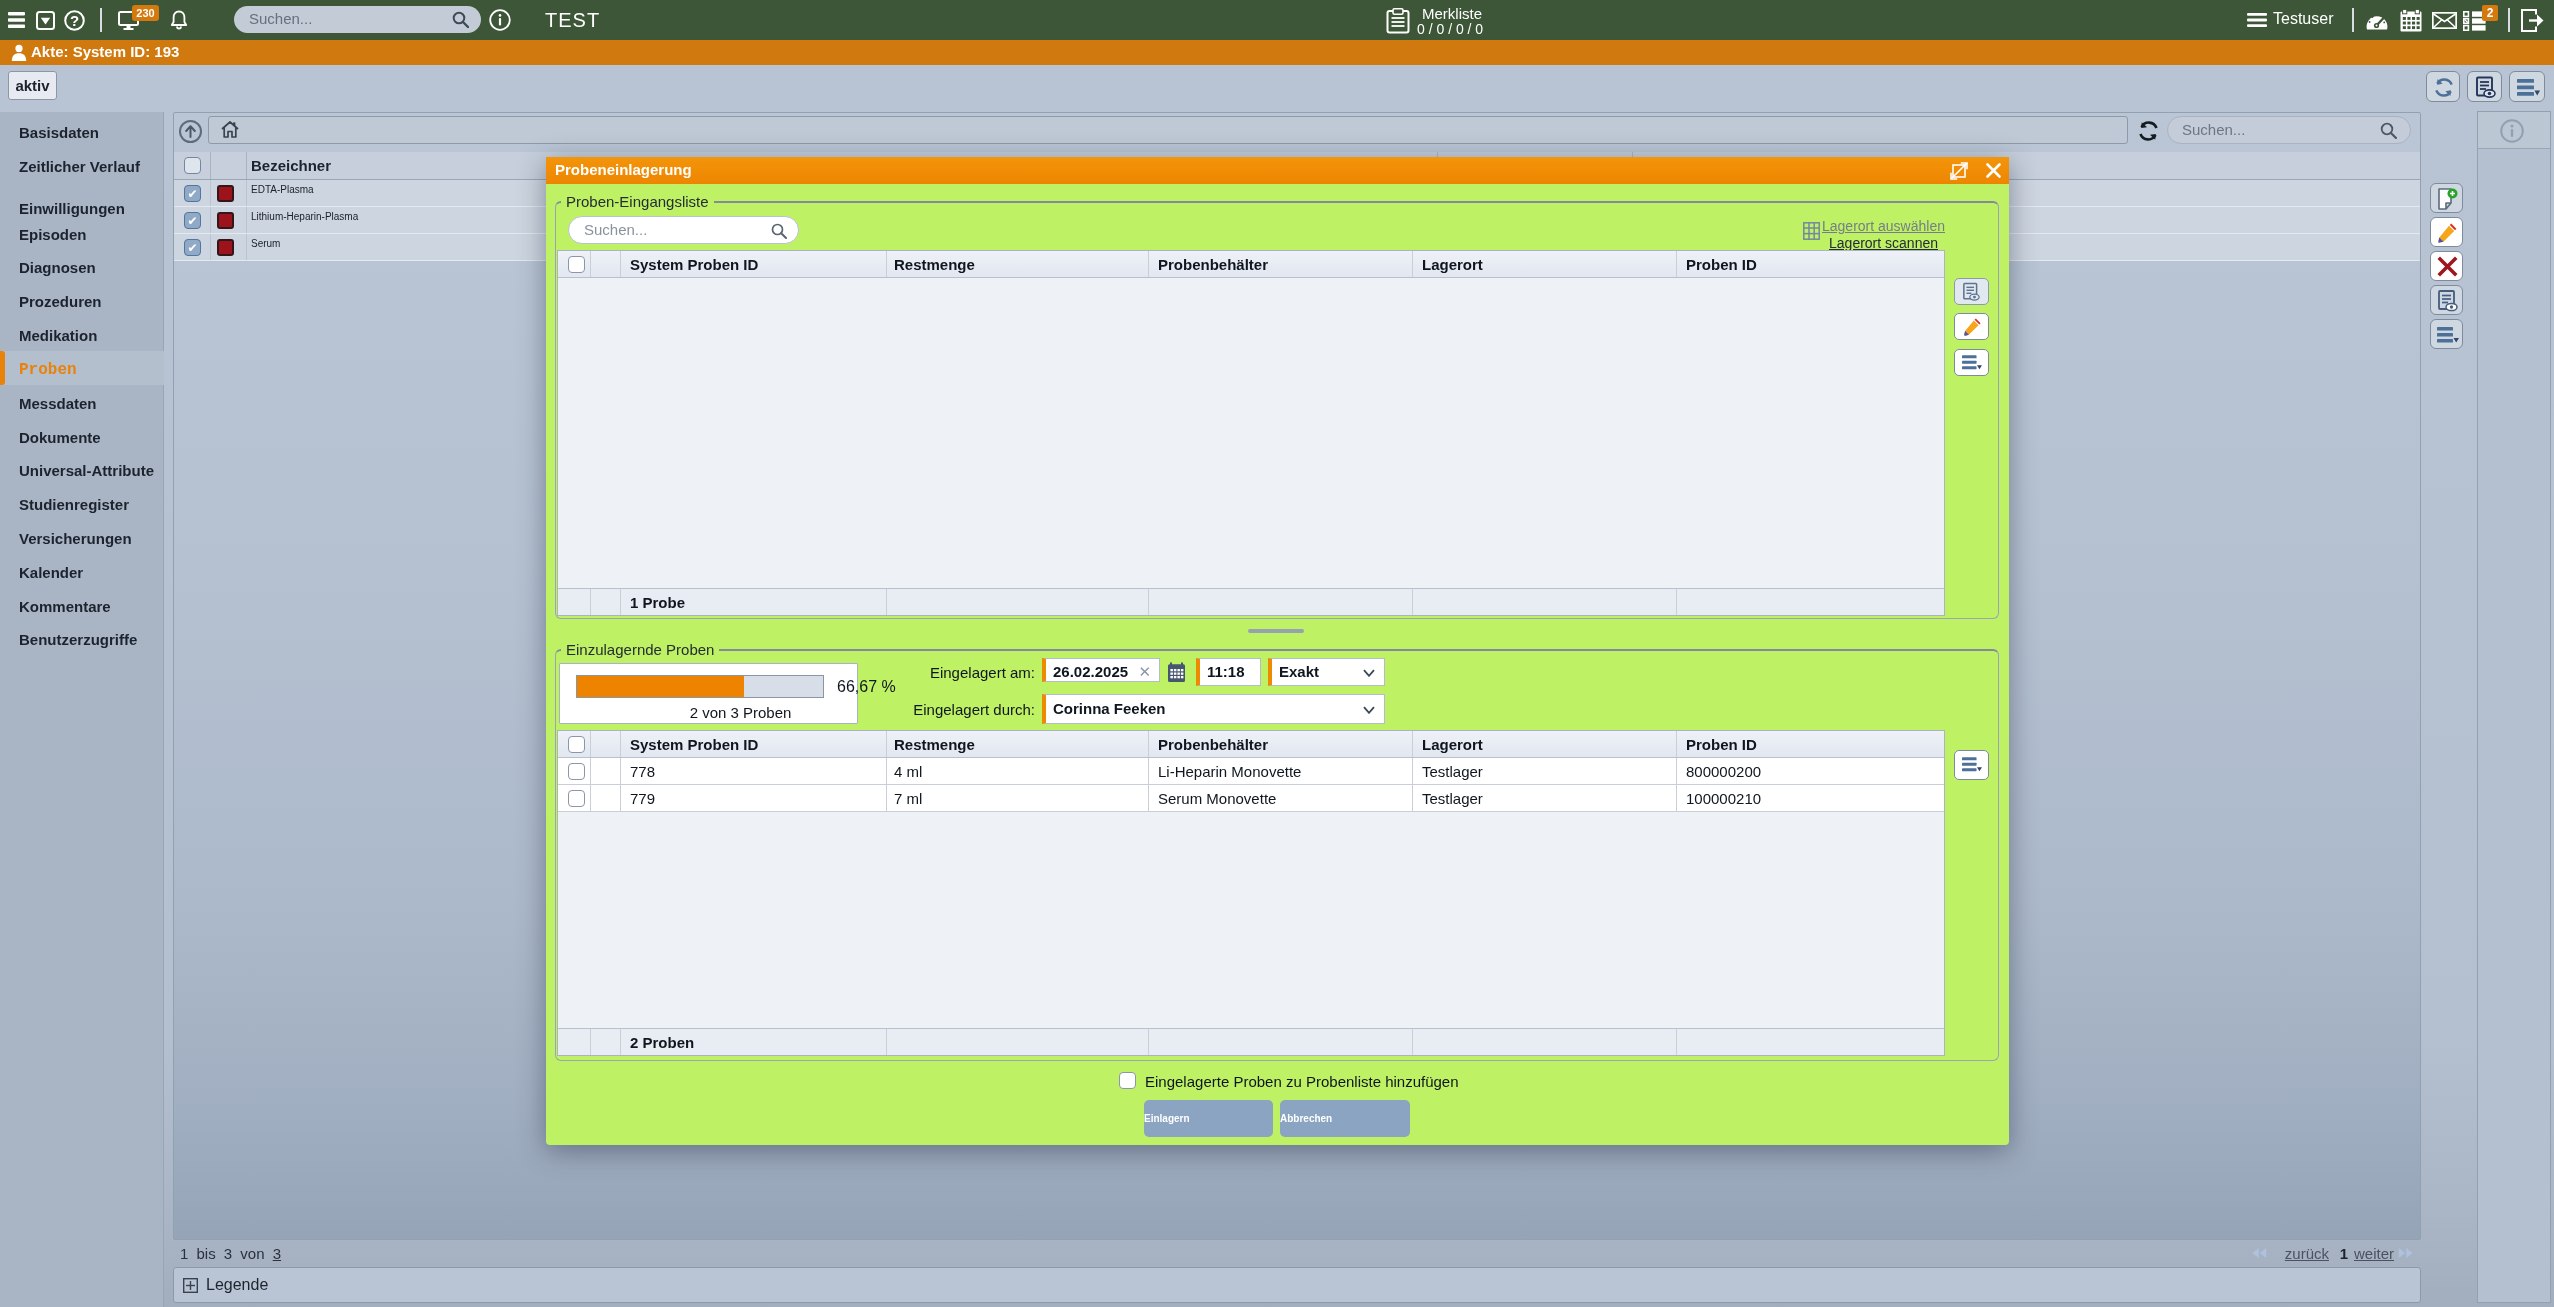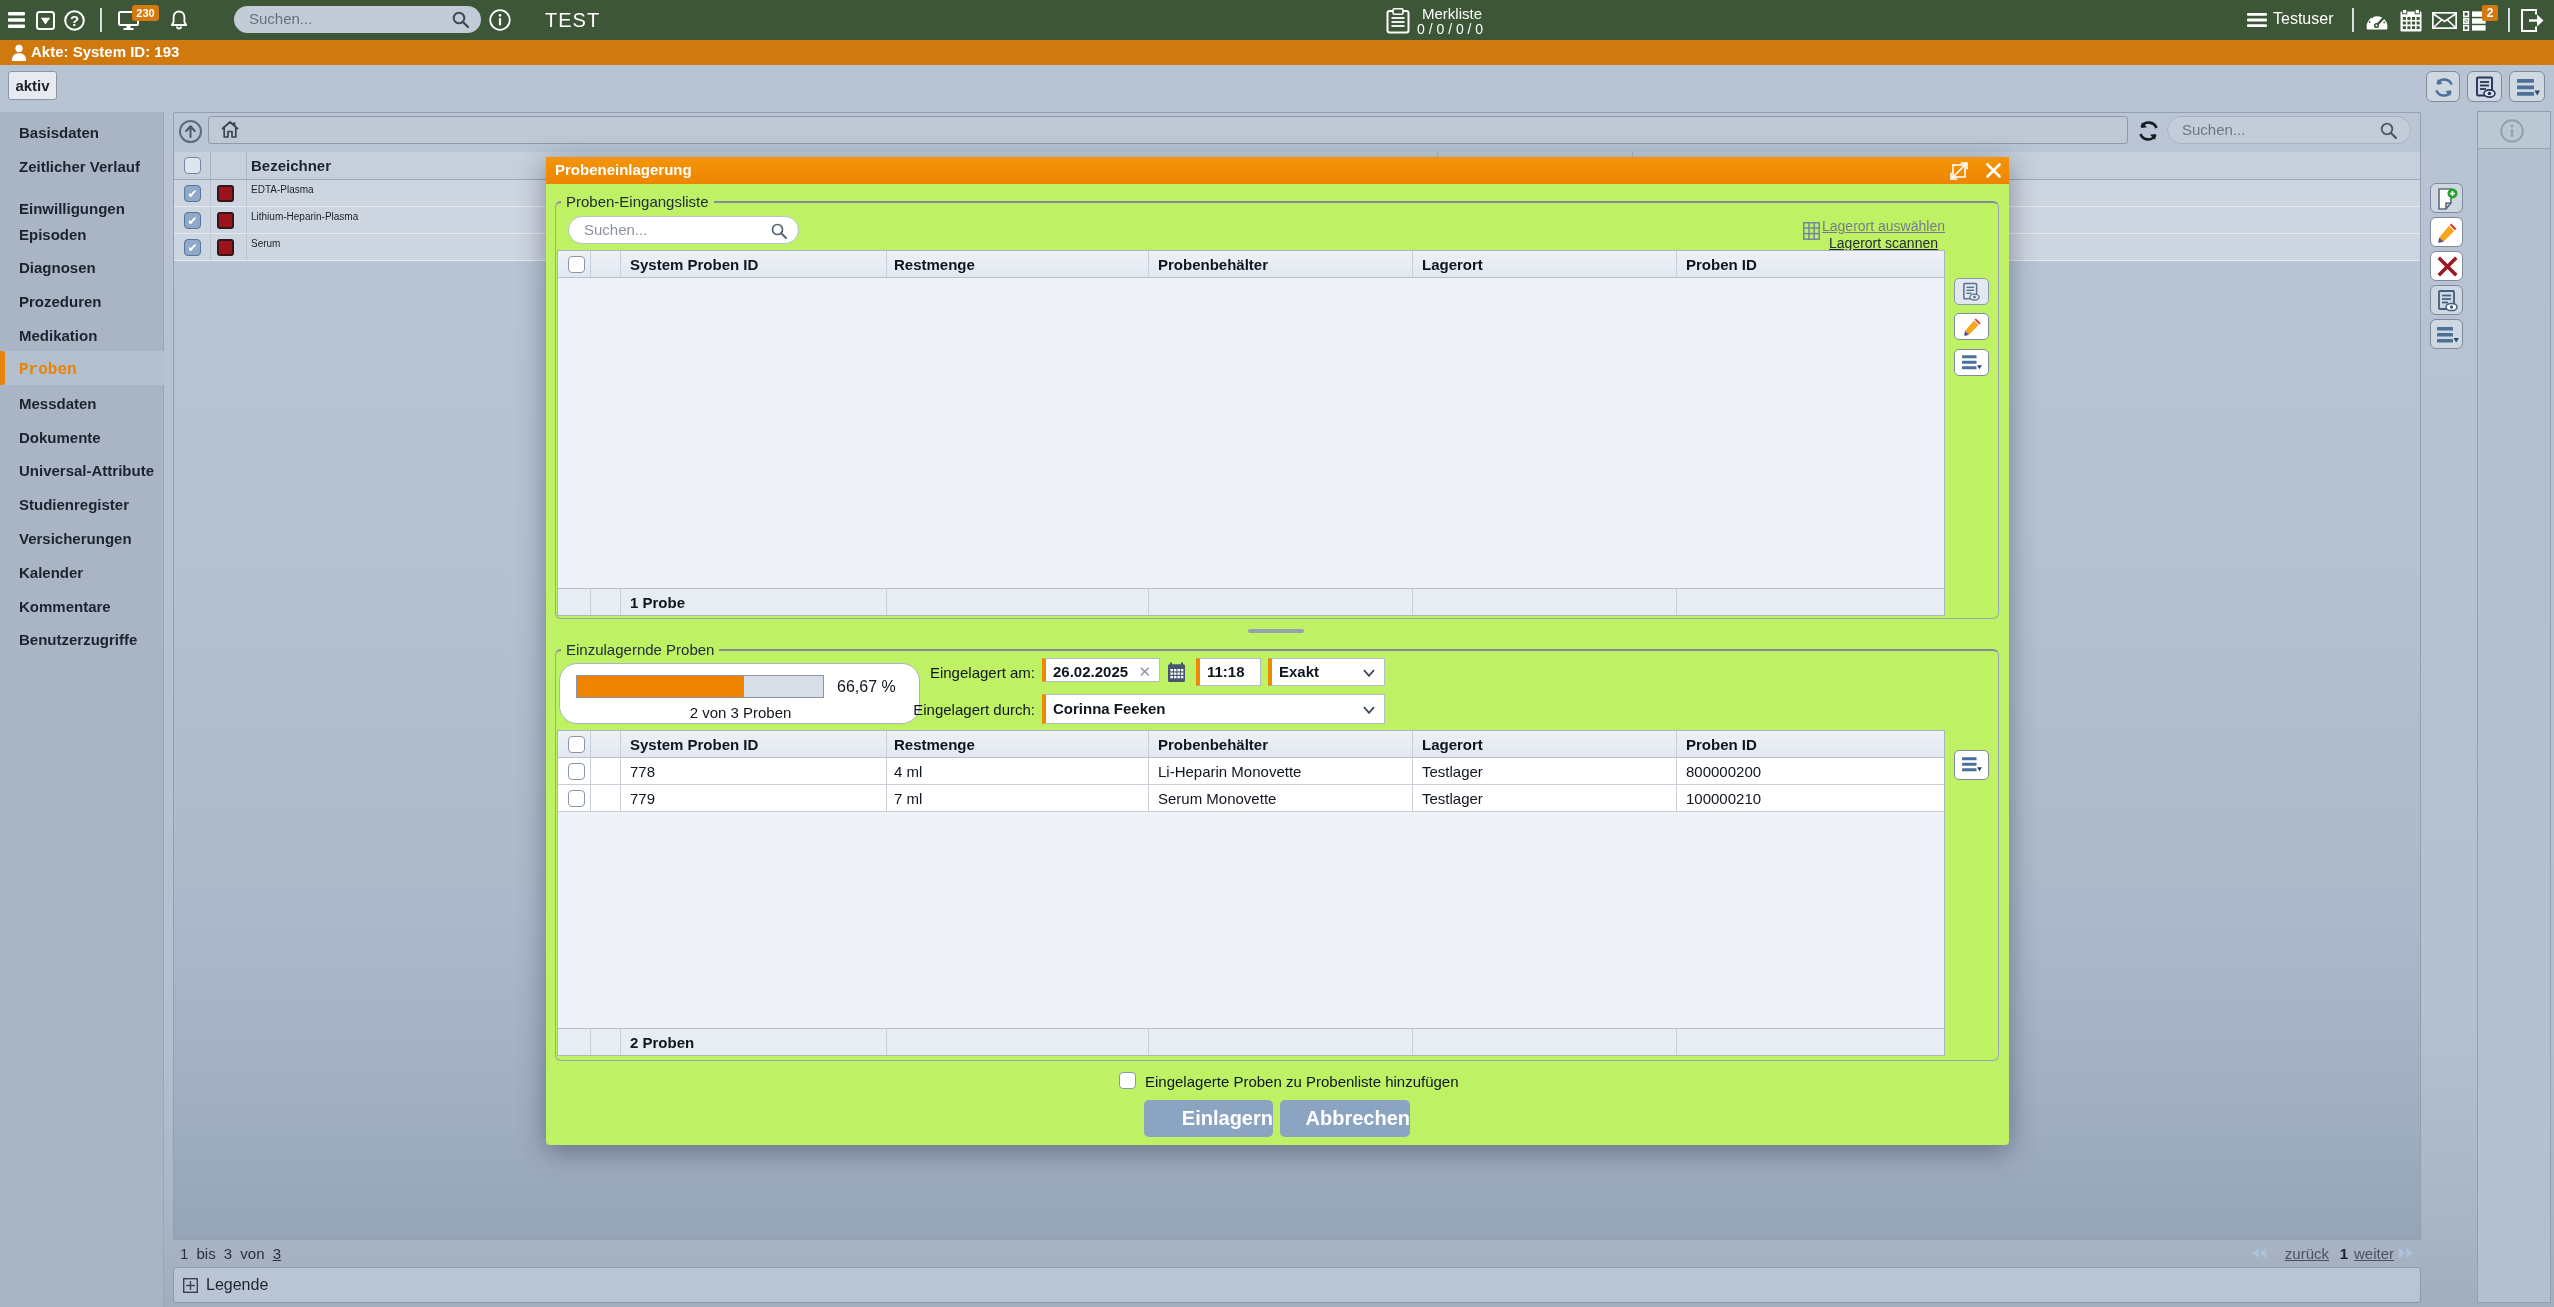--- a/index.html
+++ b/index.html
@@ -76,21 +76,21 @@
   .dvline { position:absolute; top:0; bottom:0; width:1px; background:#c8cfd9; }
   .dcell { position:absolute; top:5px; font-size:15px; color:#10161f; white-space:nowrap; }
   .hcell { position:absolute; top:5px; font-size:15px; font-weight:700; color:#10161f; white-space:nowrap; }
 
   .searchpill { position:absolute; background:#fff; border:1px solid #b9c2cf; border-radius:14px; color:#8b929e; font-size:15px; }
 
   .lnk { position:absolute; font-size:14px; text-decoration:underline; white-space:nowrap; }
 
   .inbox { position:absolute; background:#fff; border:1px solid #b3bcc9; border-left:4px solid #ee8a00; font-size:15px; color:#10161f; }
 
-  .blubtn { position:absolute; height:37px; background:#8ba4c2; border-radius:5px; color:#fff; font-size:20px; font-weight:700; text-align:right; line-height:37px; }
+  .blubtn { position:absolute; height:37px; background:#8ba4c2; border-radius:5px; color:#fff; font-size:10px; font-weight:700; text-align:left; line-height:37px; }
 </style>
 </head>
 <body>
 <div class="abs" id="page"></div>
 <div class="abs" id="topbar">
 
   <svg class="abs" style="left:8px;top:12px" width="17" height="16" viewBox="0 0 17 16">
       <g fill="#fff">
         <rect y="0" width="17" height="3.4" rx="0.8"></rect>
         <rect y="6.3" width="17" height="3.4" rx="0.8"></rect>
@@ -513,21 +513,21 @@
         <path d="M16.5 11 L22 11 L19.2 15.5 Z" fill="#31476b"></path>
       </svg>
   </div>
 
   <div class="abs" style="left:702px;top:472px;width:56px;height:4px;background:#97a2b0;border-radius:2px;"></div>
 
   <fieldset class="grp" style="left:9px;top:484px;width:1444px;height:420px;">
     <legend>Einzulagernde Proben</legend>
   </fieldset>
 
-  <div class="abs" style="left:13px;top:506px;width:361px;height:61px;background:#fff;border:1px solid #a9b2c0;border-radius:18px;">
+  <div class="abs" style="left:13px;top:506px;width:299px;height:61px;background:#fff;border:1px solid #a9b2c0;border-radius:1px;">
     <div class="abs" style="left:16px;top:11px;width:248px;height:23px;background:#d8dee8;border:1px solid #8b96a5;">
       <div class="abs" style="left:0;top:0;width:167px;height:21px;background:#ee8300;"></div>
     </div>
     <div class="abs" style="left:277px;top:14px;font-size:16px;color:#10161f;">66,67&nbsp;%</div>
     <div class="abs" style="left:0;top:40px;width:361px;text-align:center;font-size:15px;color:#10161f;">2 von 3 Proben</div>
   </div>
 
   <div class="abs" style="left:341px;top:507px;font-size:15px;color:#10161f;width:148px;text-align:right;white-space:nowrap;">Eingelagert am:</div>
   <div class="inbox" style="left:496px;top:501px;width:118px;height:24px;line-height:26px;"><b style="margin-left:7px">26.02.2025</b><span style="position:absolute;right:8px;top:0;color:#8a97a8">✕</span></div>
   <svg class="abs" style="left:621px;top:505px" width="19" height="20" viewBox="0 0 19 20">

